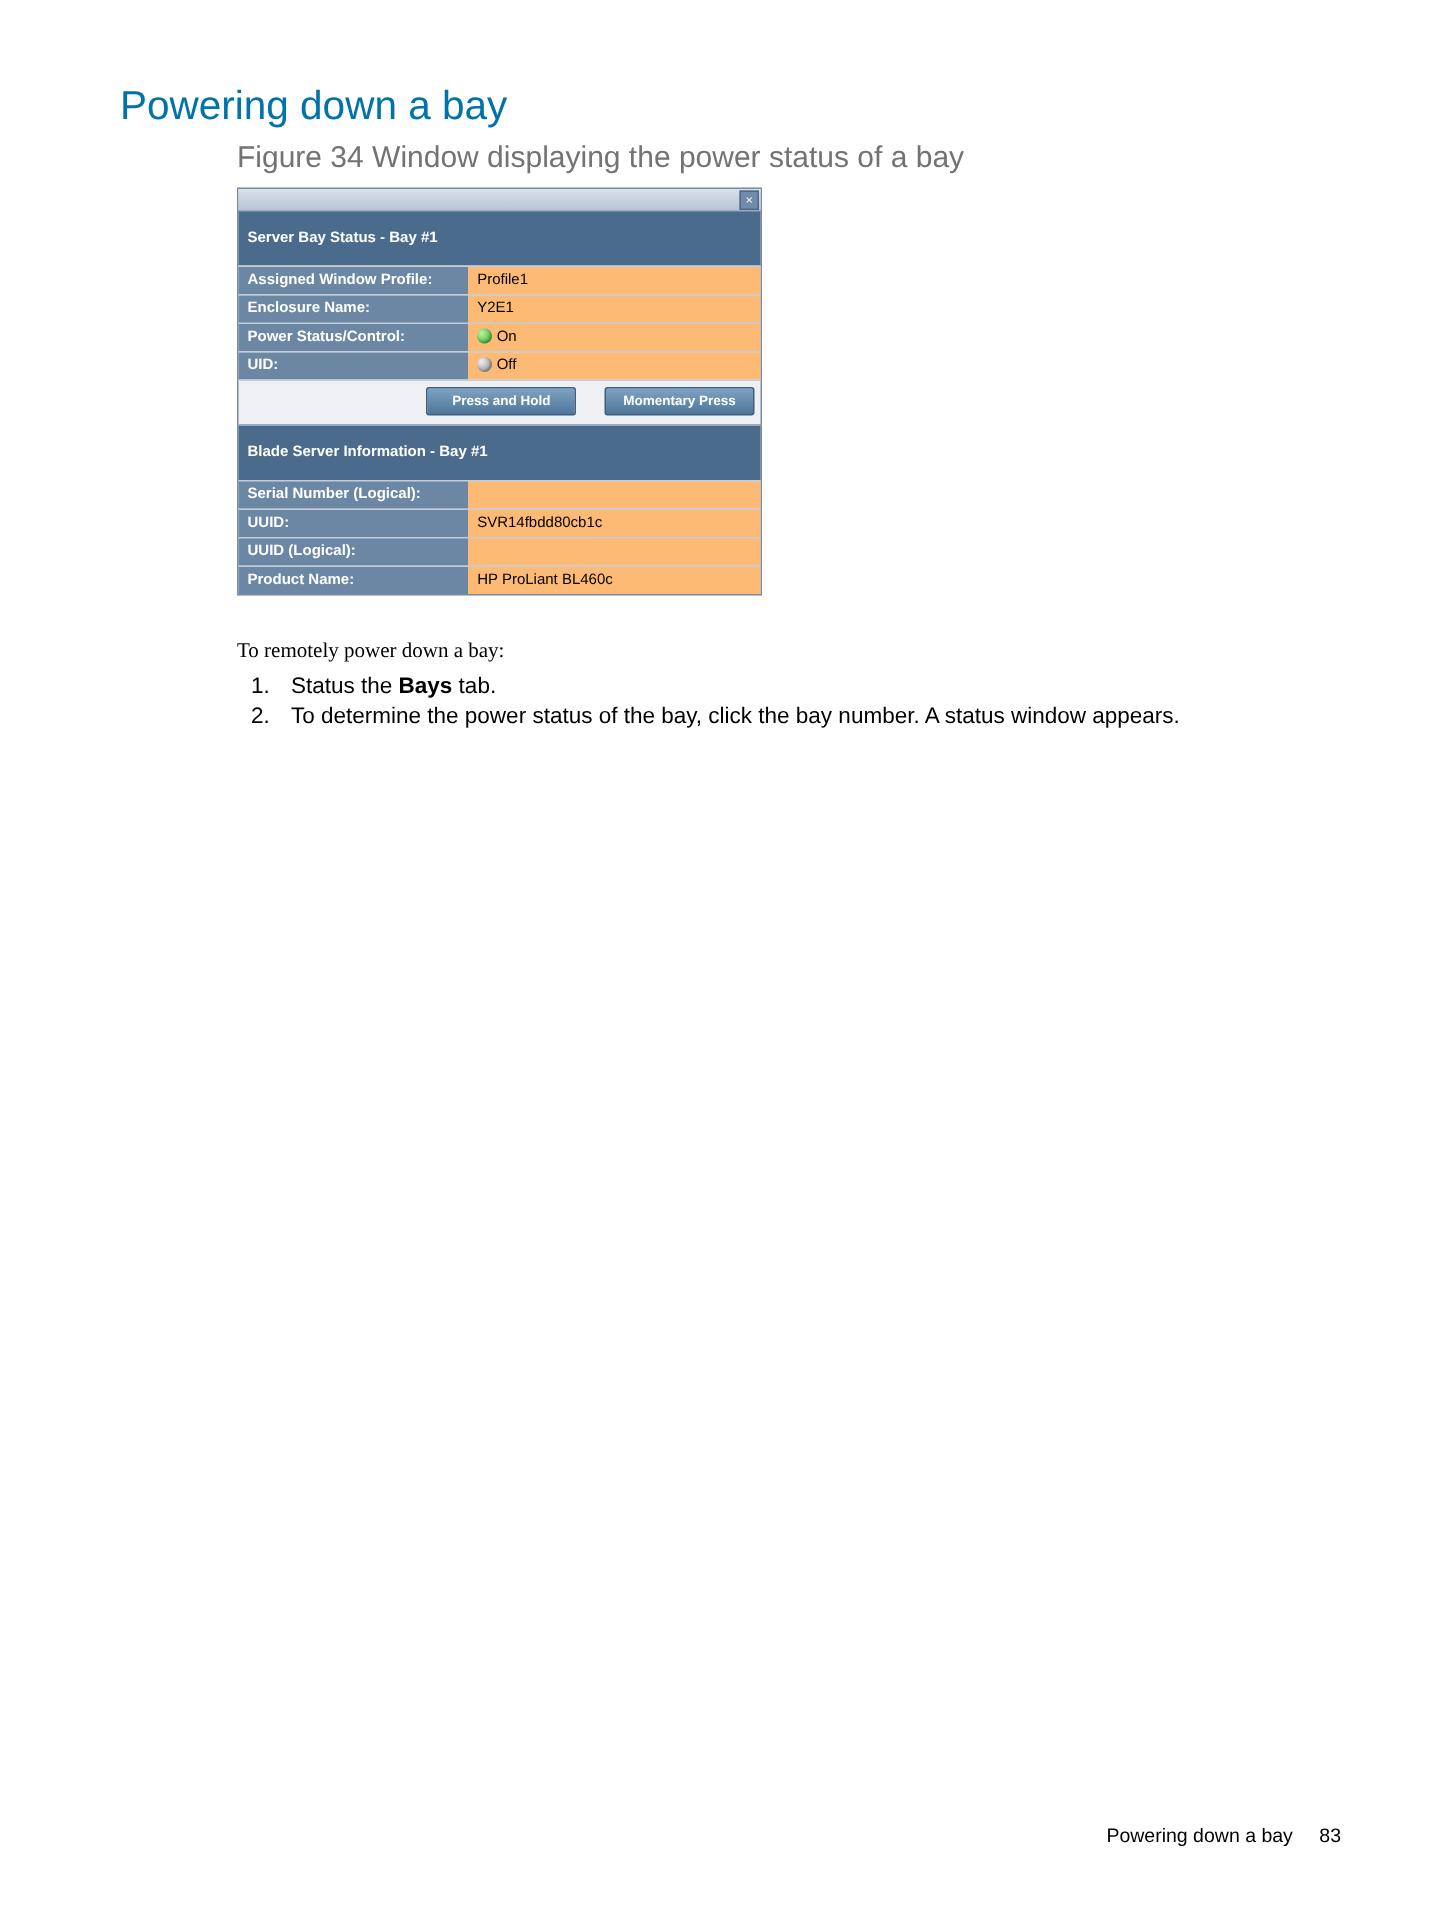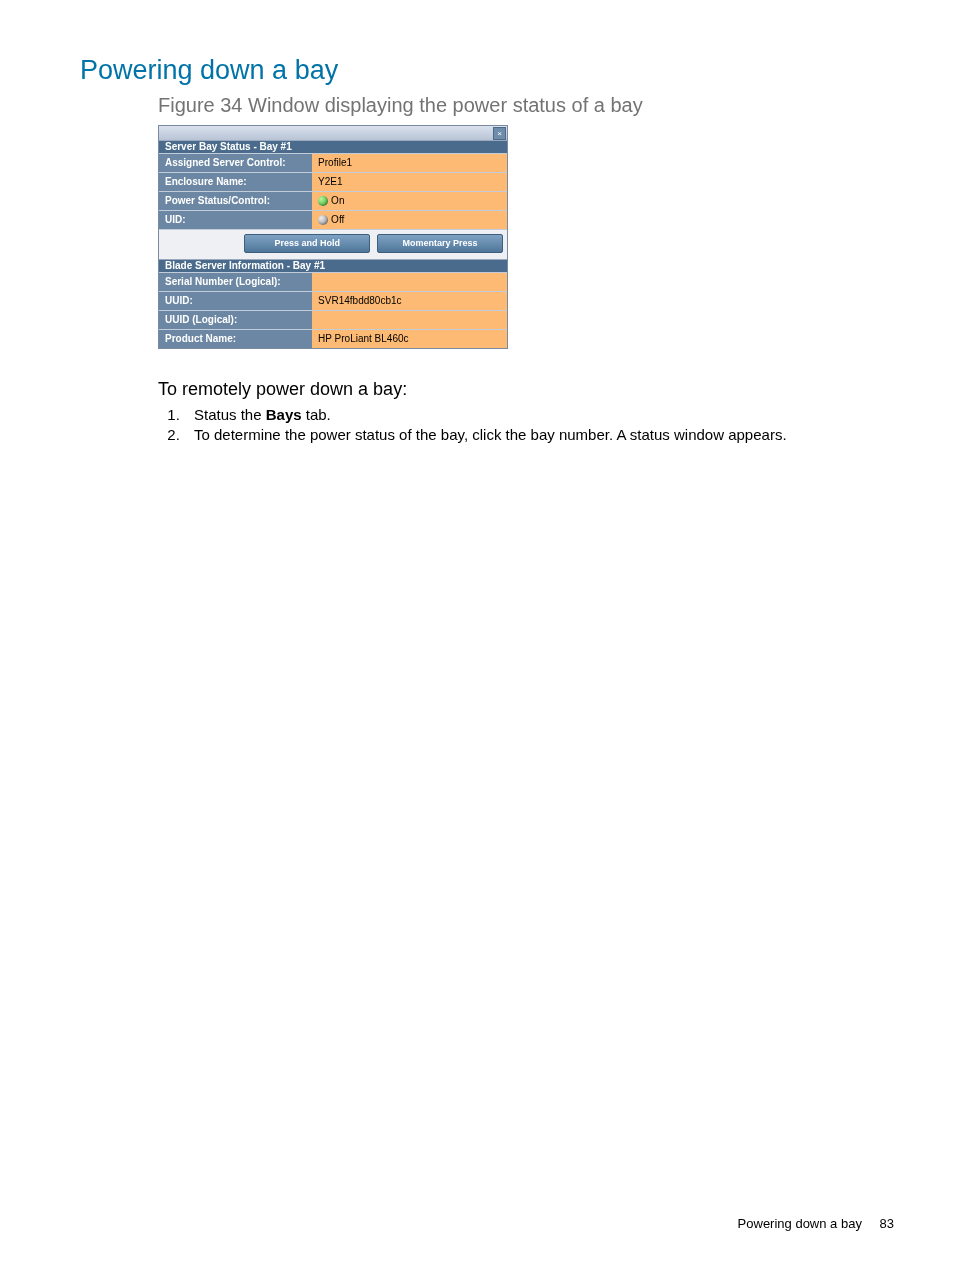--- a/index.html
+++ b/index.html
@@ -60,21 +60,21 @@
     font-size: 8px;
     text-align: center;
     line-height: 11px;
     border: 1px solid #4e6a8a;
     cursor: pointer;
   }
   .section-header {
     background: #4a6b8c;
     color: #fff;
     font-weight: bold;
-    padding: 0 6px;
+    padding: 12px 6px;
     border-top: 1px solid #9aa9bd;
   }
   table.kv {
     width: 100%;
     border-collapse: collapse;
   }
   table.kv td {
     padding: 2px 6px;
     border-top: 1px solid #c3ccd9;
     vertical-align: middle;
@@ -106,30 +106,31 @@
     text-align: right;
     border-top: 1px solid #c3ccd9;
   }
   .hp-btn {
     display: inline-block;
     min-width: 76px;
     background: linear-gradient(#7ea2c2, #4f769a);
     color: #fff;
     font-weight: bold;
     font-size: 9px;
-    padding: 3px 24px;
+    padding: 3px 11px;
     border: 1px solid #3e5e7e;
     border-radius: 2px;
-    margin-left: 4px;
+    margin-left: 16px;
     text-align: center;
     cursor: pointer;
   }
   p.after-fig {
-    font-size: 18px;
+    font-size: 14px;
     margin: 30px 0 6px 0;
+    font-family: Liberation Serif, serif;
   }
   ol.steps {
     font-size: 15px;
     margin: 4px 0 0 0;
     padding-left: 26px;
   }
   ol.steps li {
     margin: 3px 0;
     padding-left: 10px;
   }
@@ -156,21 +157,21 @@
 
     <div class="status-window">
       <div class="status-titlebar">
         <div class="close-box">×</div>
       </div>
 
       <div class="section-header">Server Bay Status - Bay #1</div>
       <table class="kv">
         <tbody>
             <tr>
-          <td class="k">Assigned Server Control:</td>
+          <td class="k">Assigned Window Profile:</td>
           <td class="v">Profile1</td>
         </tr>
         <tr>
           <td class="k">Enclosure Name:</td>
           <td class="v">Y2E1</td>
         </tr>
         <tr>
           <td class="k">Power Status/Control:</td>
           <td class="v"><span class="status-dot dot-green"></span><span>On</span></td>
         </tr>

